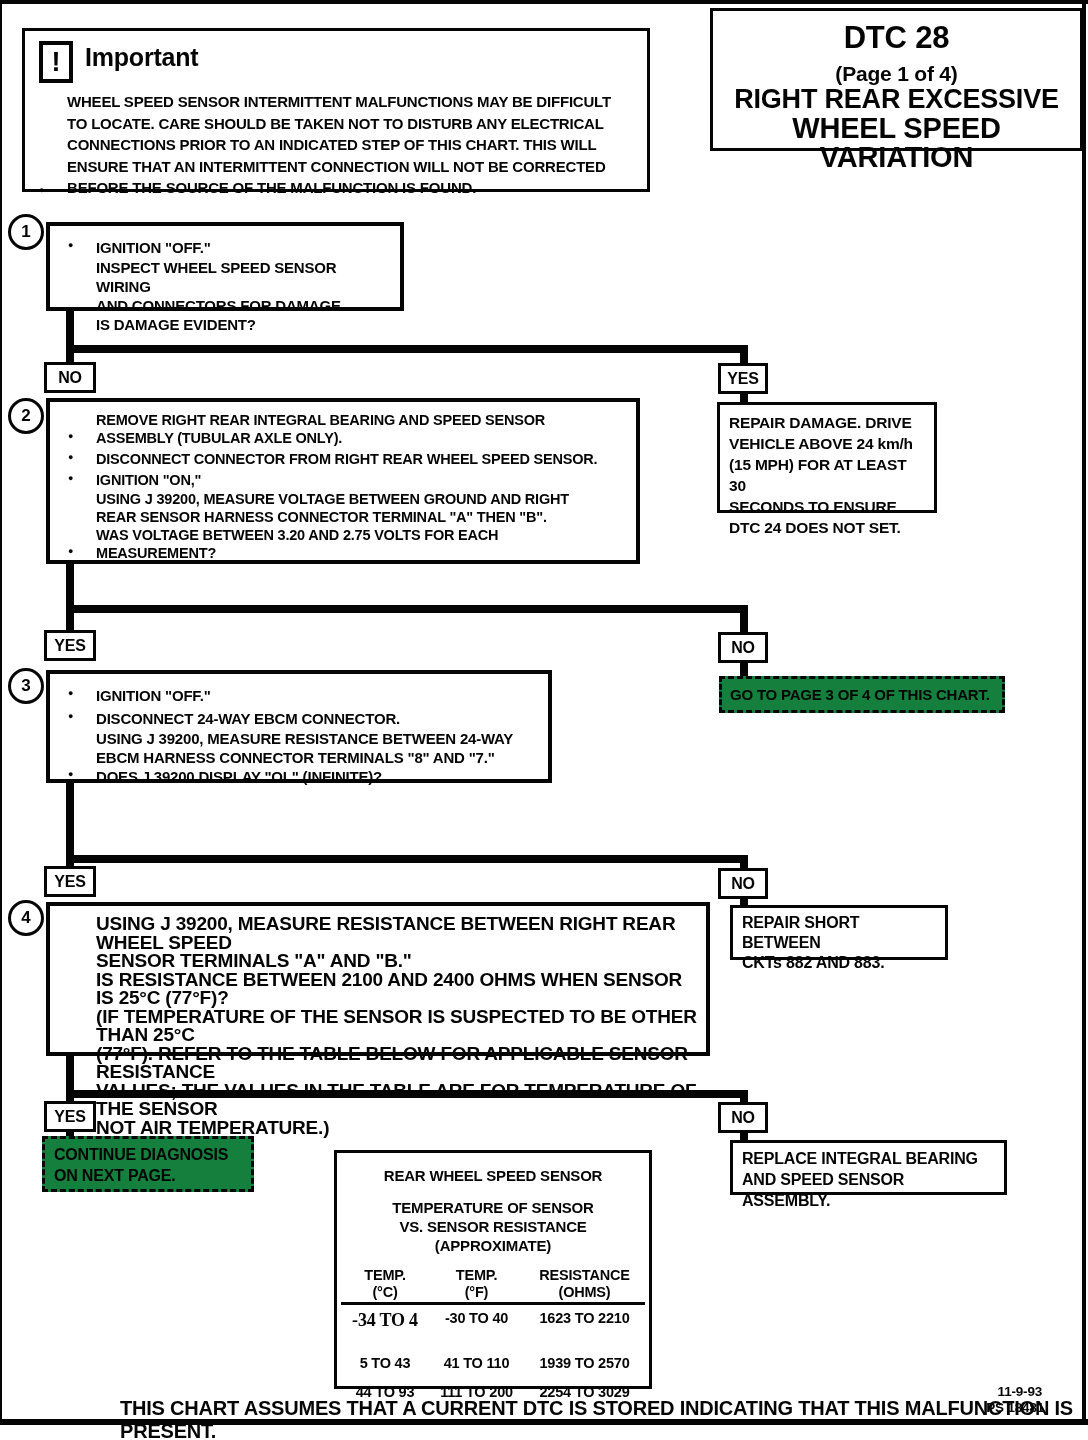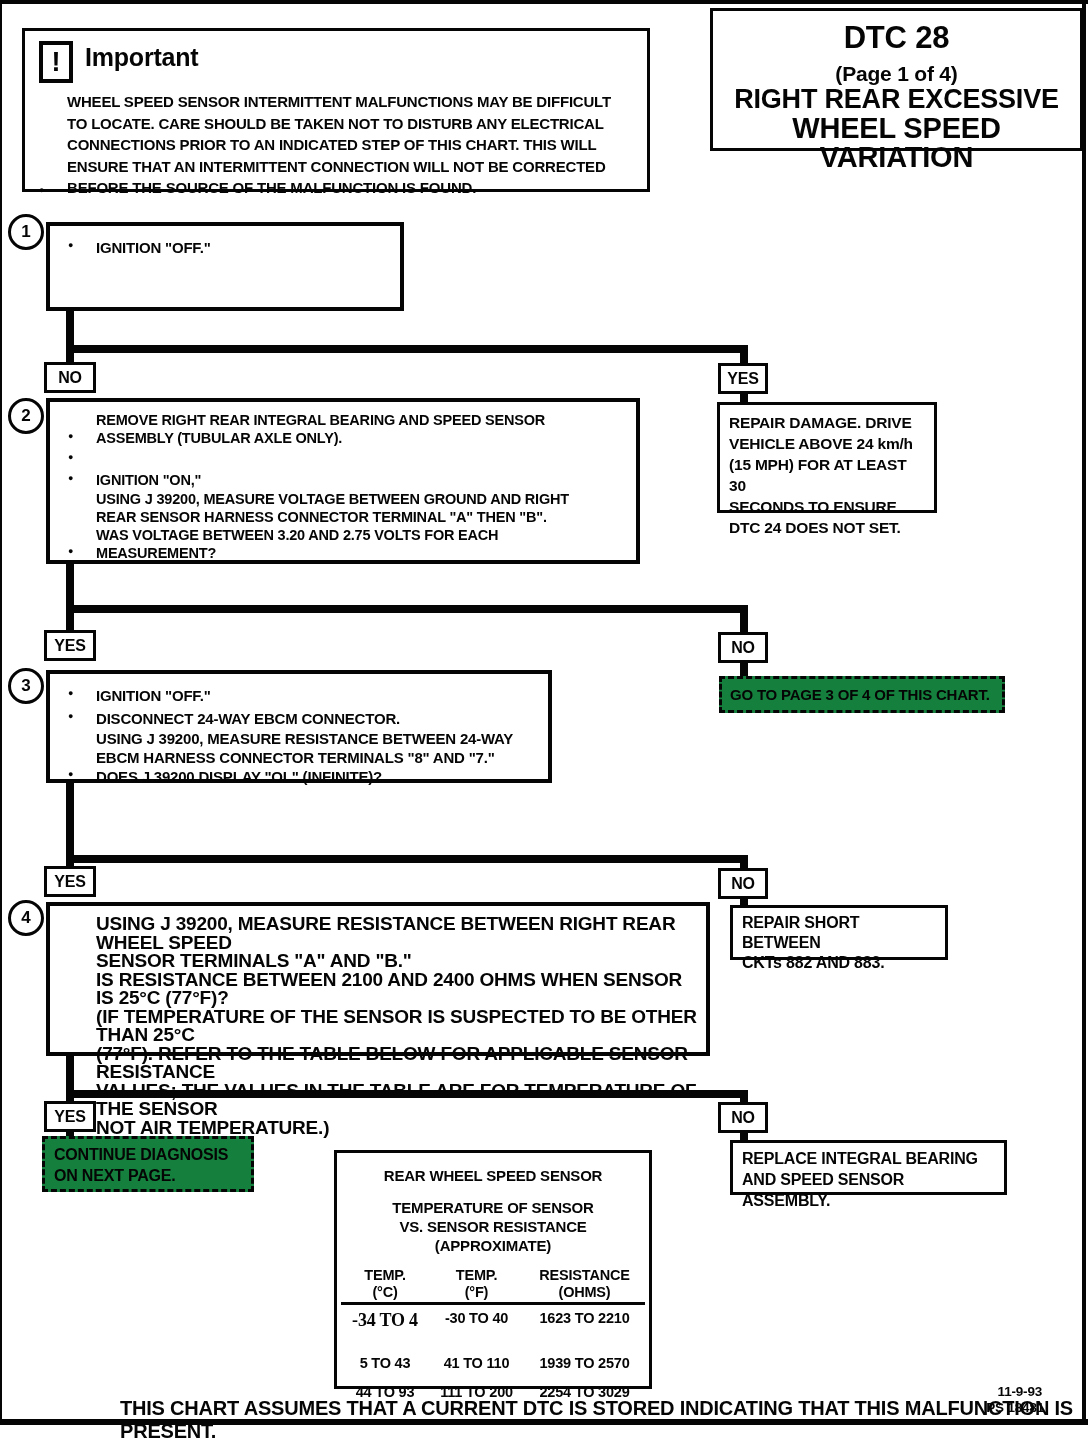--- a/index.html
+++ b/index.html
@@ -61,20 +61,26 @@
 
   <div class="stepnum" style="left:8px;top:214px;">
     <span>1</span>
   </div>
   <div class="box" style="left:46px;top:222px;width:358px;height:89px;">
     <div class="bullets steptext">
       <div class="brow">
           <span class="bm"></span>
         <span class="bt ml">IGNITION "OFF."</span>
         </div>
+      <div class="brow">
+          <span class="bm"></span>
+        <span class="bt ml">INSPECT WHEEL SPEED SENSOR WIRING
+AND CONNECTORS FOR DAMAGE.
+IS DAMAGE EVIDENT?</span>
+        </div>
     </div>
   </div>
 
   <div class="line" style="left:66px;top:311px;width:8px;height:41px;"></div>
   <div class="line" style="left:66px;top:345px;width:682px;height:8px;"></div>
   <div class="line" style="left:66px;top:353px;width:8px;height:9px;"></div>
   <div class="lbl" style="left:44px;top:362px;width:52px;height:31px;">
     <span>NO</span>
     </div>
   <div class="line" style="left:740px;top:353px;width:8px;height:10px;"></div>
@@ -93,20 +99,21 @@
   </div>
   <div class="box" style="left:46px;top:398px;width:594px;height:166px;">
     <div class="bullets" style="font-size:14.5px;line-height:18px;">
       <div class="brow">
           <span class="bm"></span>
         <span class="bt ml">REMOVE RIGHT REAR INTEGRAL BEARING AND SPEED SENSOR
 ASSEMBLY (TUBULAR AXLE ONLY).</span>
         </div>
       <div class="brow">
           <span class="bm"></span>
+        <span class="bt ml">DISCONNECT CONNECTOR FROM RIGHT REAR WHEEL SPEED SENSOR.</span>
         </div>
       <div class="brow">
           <span class="bm"></span>
         <span class="bt ml">IGNITION "ON,"</span>
         </div>
       <div class="brow">
           <span class="bm"></span>
         <span class="bt ml">USING J 39200, MEASURE VOLTAGE BETWEEN GROUND AND RIGHT
 REAR SENSOR HARNESS CONNECTOR TERMINAL "A" THEN "B".
 WAS VOLTAGE BETWEEN 3.20 AND 2.75 VOLTS FOR EACH

